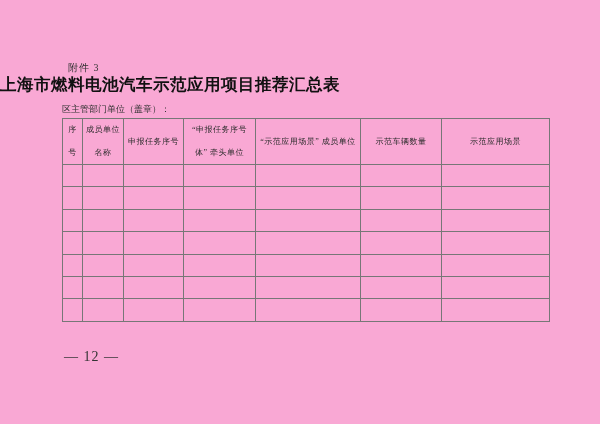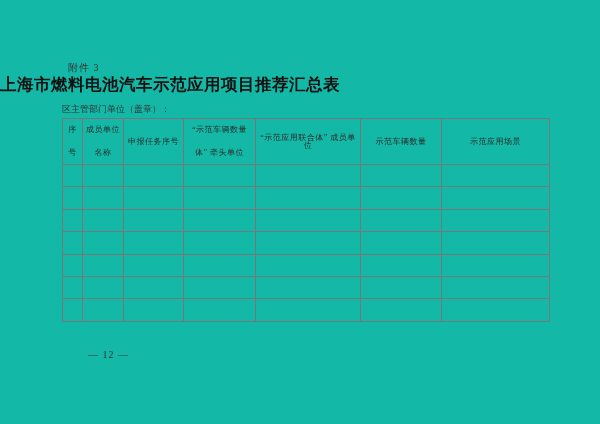--- a/index.html
+++ b/index.html
@@ -1,21 +1,21 @@
 <!DOCTYPE html>
 <html><head>
 <meta charset="utf-8">
 <style>
   * { margin: 0; padding: 0; box-sizing: border-box; }
   html, body { background: #ffffff; }
   .page {
     position: relative;
     width: 600px;
     height: 424px;
-    background: #14b8a6;
+    background: #f9a8d4;
     font-family: "Liberation Serif", "DejaVu Serif", serif;
     color: #2b2b2b;
     overflow: hidden;
   }
   .attachment {
     position: absolute;
     left: 68px;
     top: 61px;
     font-size: 10px;
     letter-spacing: 1px;
@@ -72,24 +72,23 @@
     flex-direction: column;
     justify-content: space-around;
     height: 45px;
     line-height: 1;
   }
   .hwrap span { display: block; letter-spacing: 0.5px; }
   .page-number {
     position: absolute;
     left: 64px;
     top: 349px;
-    font-size: 10px;
+    font-size: 14px;
     letter-spacing: 1px;
     color: #333;
-    margin-left: 24px;
   }
 </style>
 </head>
 <body>
 
 <div class="page">
 
   <div class="attachment">附件 3</div>
 
   <div class="doc-title">上海市燃料电池汽车示范应用项目推荐汇总表</div>
@@ -122,27 +121,27 @@
             <span>名称</span>
           </div>
         </th>
         <th>
           <div class="hwrap">
             <span>申报任务序号</span>
           </div>
         </th>
         <th>
           <div class="hwrap">
-            <span>“示范车辆数量</span>
+            <span>“申报任务序号</span>
             <span>体” 牵头单位</span>
           </div>
         </th>
         <th>
           <div class="hwrap">
-            <span>“示范应用联合体” 成员单位</span>
+            <span>“示范应用场景” 成员单位</span>
           </div>
         </th>
         <th>
           <div class="hwrap">
             <span>示范车辆数量</span>
           </div>
         </th>
         <th>
           <div class="hwrap">
             <span>示范应用场景</span>

